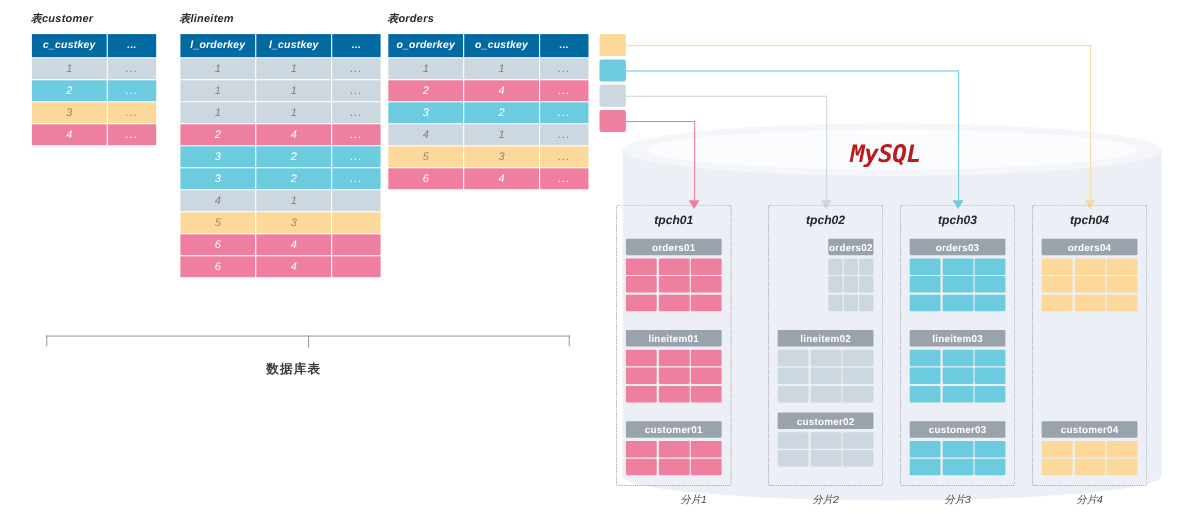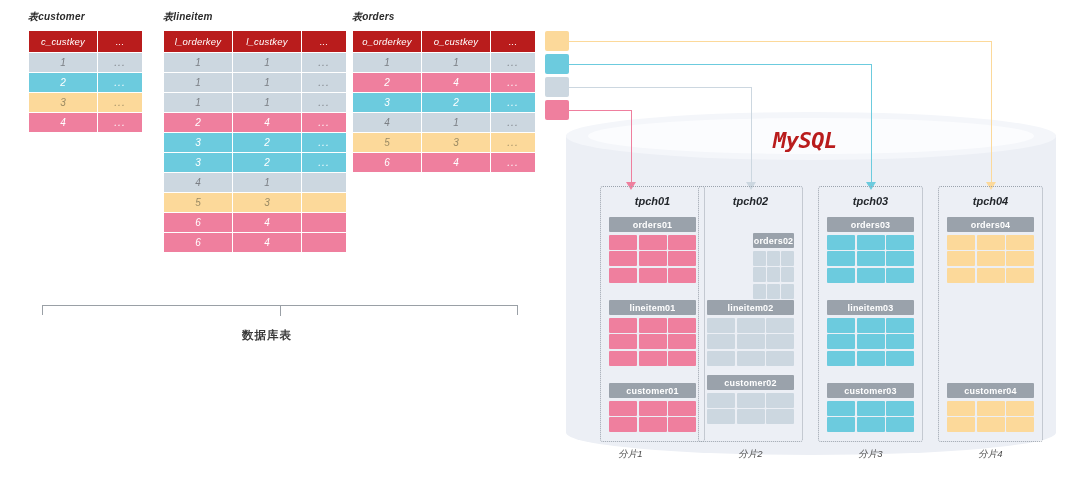--- a/index.html
+++ b/index.html
@@ -15,21 +15,21 @@
     position:absolute;font-size:10px;font-weight:700;font-style:italic;
     color:#2b2b2b;letter-spacing:.2px;white-space:nowrap;
   }
   .tbl{position:absolute;border-collapse:separate;border-spacing:1.5px;}
   .tbl td,.tbl th{
     padding:0;margin:0;text-align:center;vertical-align:middle;
     font-size:10px;font-style:italic;color:#6b7076;
     height:19px;box-sizing:border-box;
   }
   .tbl th{
-    background:#b91c1c;color:#ffffff;font-weight:400;font-size:9.5px;
+    background:#0369a1;color:#ffffff;font-weight:700;font-size:9.5px;
     letter-spacing:.2px;height:21px;
   }
   .c-main{width:68px;}
   .c-dots{width:44px;}
   .r-grey{background:#ccd7e0;}
   .r-cyan{background:#6ccbde;}
   .r-yellow{background:#fcd99a;}
   .r-pink{background:#ef7f9e;}
   .r-grey td,.r-cyan td,.r-yellow td,.r-pink td{color:#7b7f85;}
   .r-cyan td,.r-pink td{color:#ffffff;}
@@ -269,21 +269,21 @@
       </div>
       <div class="swatch" style="left: 545px; top: 100px; background: rgb(239, 127, 158);"></div>
       <div class="route" style="left: 0px; top: 0px; width: 1080px; height: 482px;">
         <div class="seg-h" style="left: 569px; top: 110px; width: 62px; background: rgb(239, 127, 158);"></div>
         <div class="seg-v" style="left: 631px; top: 110px; height: 72px; background: rgb(239, 127, 158);"></div>
         <div class="arrowhead" style="left: 626px; top: 182px; border-top: 8px solid rgb(239, 127, 158);"></div>
       </div>
     </div>
 
   <div id="shards-host">
-      <div class="shard" style="left: 600px; top: 186px; width: 105px; height: 256px;">
+      <div class="shard" style="left: 560px; top: 186px; width: 105px; height: 256px;">
         <div class="shard-name">tpch01</div>
         <div class="tbl-block sh-pink" style="top: 30px;">
           <div class="hdr">orders01</div>
           <div class="grid">
             <div class="cell"></div>
             <div class="cell"></div>
             <div class="cell"></div>
             <div class="cell"></div>
             <div class="cell"></div>
             <div class="cell"></div>
@@ -314,21 +314,21 @@
             <div class="cell"></div>
             <div class="cell"></div>
             <div class="cell"></div>
             <div class="cell"></div>
           </div>
         </div>
       </div>
       <div class="shard-caption" style="left: 578px; width: 105px; top: 448px;">分片1</div>
       <div class="shard" style="left: 698px; top: 186px; width: 105px; height: 256px;">
         <div class="shard-name">tpch02</div>
-        <div class="tbl-block sh-grey" style="top: 46px; padding-left: 46px;">
+        <div class="tbl-block sh-grey" style="top: 30px; padding-left: 46px;">
           <div class="hdr">orders02</div>
           <div class="grid">
             <div class="cell"></div>
             <div class="cell"></div>
             <div class="cell"></div>
             <div class="cell"></div>
             <div class="cell"></div>
             <div class="cell"></div>
             <div class="cell"></div>
             <div class="cell"></div>

